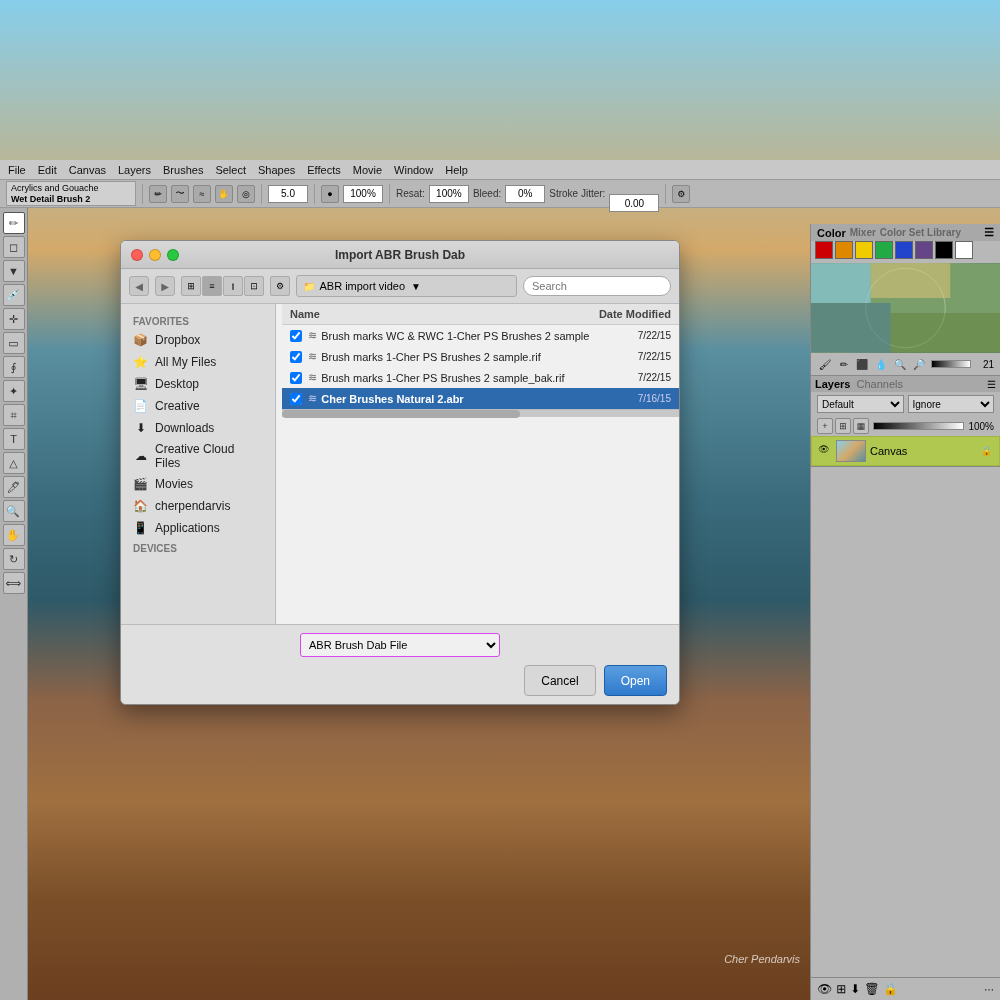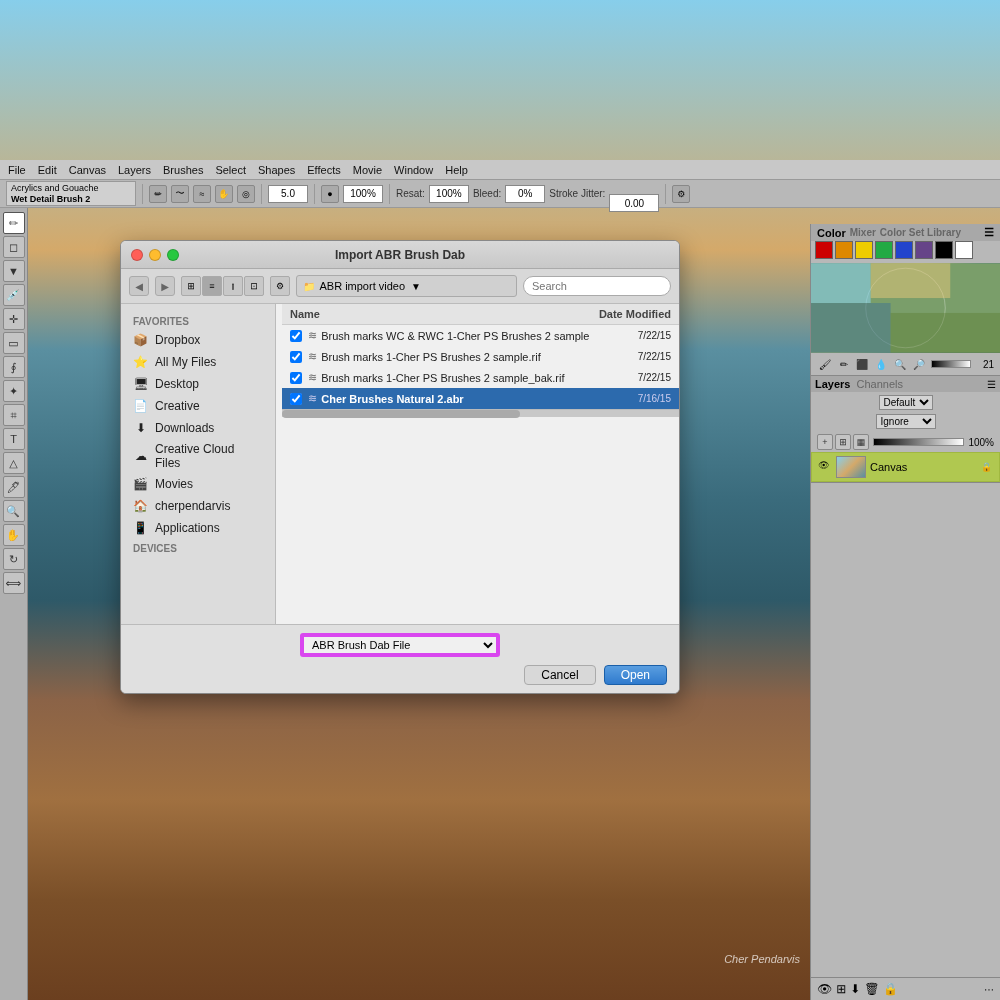--- a/index.html
+++ b/index.html
@@ -185,21 +185,20 @@
       flex: 1;
       height: 8px;
       background: linear-gradient(to right, #000, #fff);
       border: 1px solid #888;
     }
     .layers-controls {
       display: flex;
       align-items: center;
       padding: 3px 6px;
       gap: 4px;
-      flex-direction: column;
     }
     .blend-select {
       flex: 1;
       height: 18px;
       font-size: 10px;
       border: 1px solid #888;
       background: #d4d4d4;
     }
     .opacity-row {
       display: flex;
@@ -398,32 +397,32 @@
     .footer-top {
       display: flex;
       align-items: center;
       justify-content: center;
       margin-bottom: 8px;
     }
     .format-select {
       width: 200px;
       height: 24px;
       font-size: 11px;
-      border: 4px solid #d946ef;
+      border: 1px solid #d946ef;
       border-radius: 3px;
       background: #f0f0f0;
       padding: 0 4px;
     }
     .footer-buttons {
       display: flex;
       justify-content: flex-end;
       gap: 8px;
     }
     .btn {
-      height: 20px;
+      height: 31px;
       padding: 0 16px;
       border-radius: 4px;
       font-size: 12px;
       cursor: pointer;
       border: 1px solid #aaa;
       background: #d8d8d8;
     }
     .btn-primary {
       background: linear-gradient(180deg, #5a9ee0, #2f7acd);
       color: #fff;

